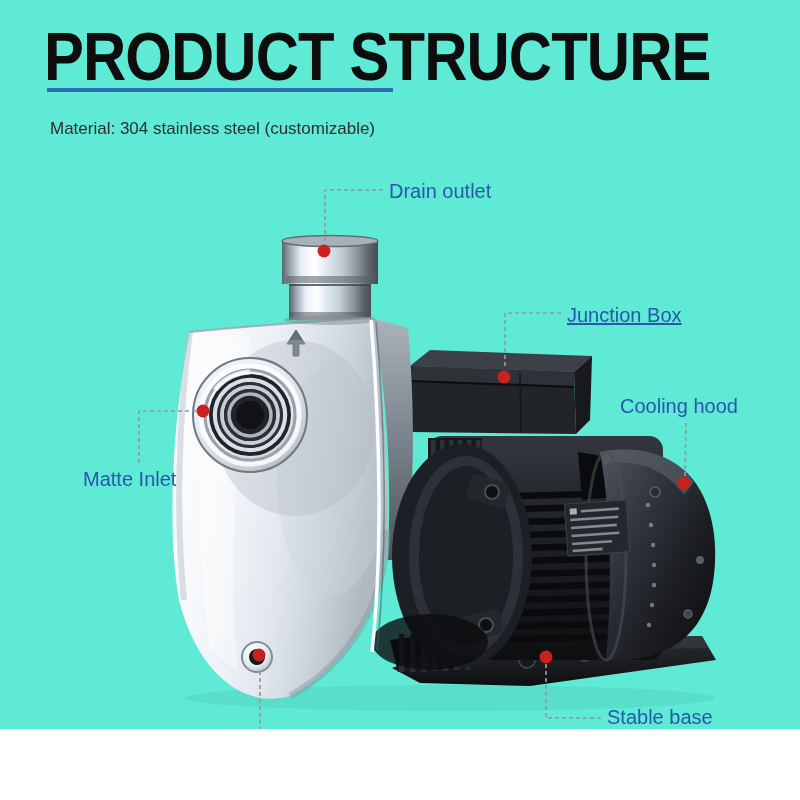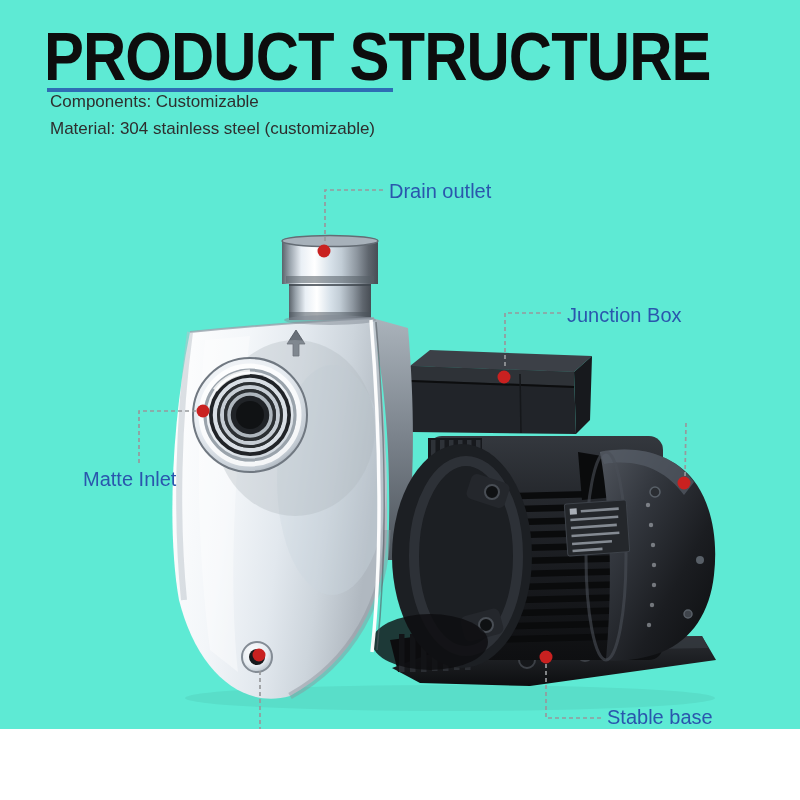--- a/index.html
+++ b/index.html
@@ -20,35 +20,34 @@
   .spec {
     position:absolute; left:50px; font-size:17px; color:#2e2e2e;
     white-space:nowrap; line-height:1.1;
   }
   .spec-0 { top:93px; } .spec-1 { top:120px; } .spec-2 { top:147px; }
   .callout {
     position:absolute; font-size:20px; color:#2a56ad;
     white-space:nowrap; line-height:1.1;
   }
   .lbl-water-outlet { left:389px; top:180px; }
-  .lbl-junction-box { left:567px; top:304px; }
+  .lbl-junction-box { left:567px; top:304px;text-decoration:underline; }
   .lbl-cooling-hood { left:620px; top:395px; }
   .lbl-water-inlet  { left:83px;  top:468px; }
   .lbl-drain        { left:240px; top:737px; }
   .lbl-stable-base  { left:607px; top:706px; }
   svg.scene { position:absolute; left:0; top:0; }
 </style>
 </head>
 <body>
 
 <div class="stage">
 
   <div class="title">PRODUCT STRUCTURE</div>
   <div class="title-underline"></div>
-  <div class="spec spec-0">Components: Customizable</div>
   <div class="spec spec-1">Material: 304 stainless steel (customizable)</div>
 
   <svg class="scene" width="800" height="800" viewBox="0 0 800 800">
     <defs>
       <linearGradient id="gPipe" x1="0" y1="0" x2="1" y2="0">
         <stop offset="0" stop-color="#5b636b"></stop>
           <stop offset=".08" stop-color="#98a2ab"></stop>
         <stop offset=".2" stop-color="#e9eff5"></stop>
           <stop offset=".34" stop-color="#ffffff"></stop>
         <stop offset=".5" stop-color="#d8e2ea"></stop>
@@ -258,17 +257,18 @@
       <circle cx="504" cy="377" r="6.5"></circle>
       <circle cx="684" cy="483" r="6.5"></circle>
       <circle cx="203" cy="411" r="6.5"></circle>
       <circle cx="259" cy="655" r="6.5"></circle>
       <circle cx="546" cy="657" r="6.5"></circle>
     </g>
   </svg>
 
   <div class="callout lbl-water-outlet">Drain outlet</div>
   <div class="callout lbl-junction-box">Junction Box</div>
+  <div class="callout lbl-cooling-hood">Cooling hood</div>
   <div class="callout lbl-water-inlet">Matte Inlet</div>
   <div class="callout lbl-drain">Drain</div>
   <div class="callout lbl-stable-base">Stable base</div>
 
 </div>
 
 </body></html>

